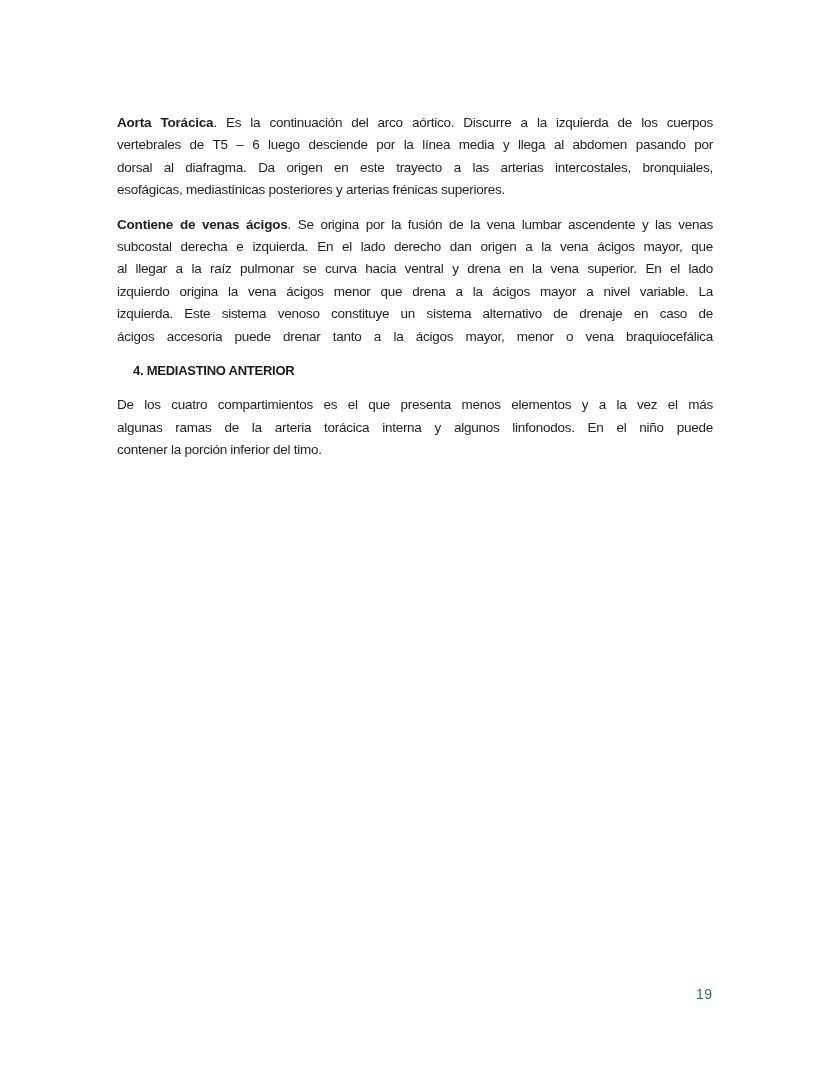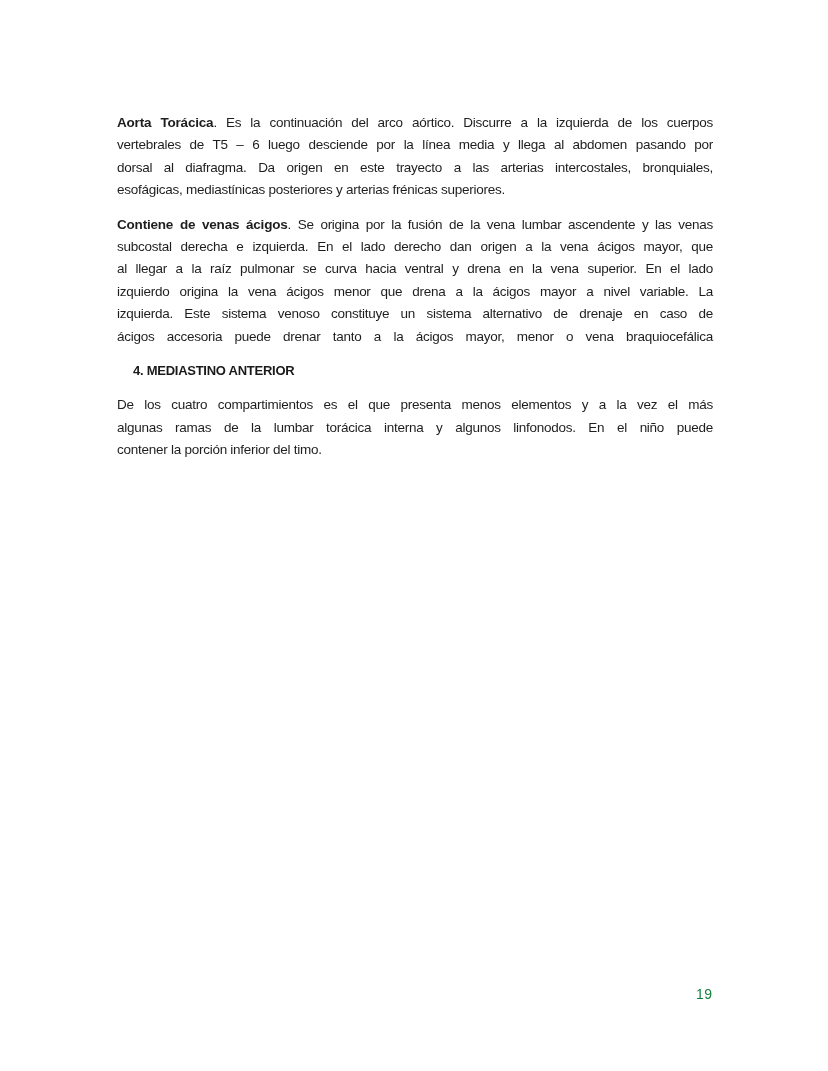--- a/index.html
+++ b/index.html
@@ -77,20 +77,20 @@
         <div class="line">al llegar a la raíz pulmonar se curva hacia ventral y drena en la vena superior.  En el lado</div>
         <div class="line">izquierdo origina la vena ácigos menor que drena a la ácigos mayor a nivel variable. La</div>
         <div class="line">izquierda. Este sistema venoso constituye un sistema alternativo de drenaje en caso de</div>
         <div class="line">ácigos accesoria puede drenar tanto a la ácigos mayor, menor o vena braquiocefálica</div>
       </div>
 
     <div class="heading">4. MEDIASTINO ANTERIOR</div>
 
     <div class="para">
         <div class="line">De los cuatro compartimientos es el que presenta menos elementos y a la vez el más</div>
-        <div class="line">algunas ramas de la lumbar torácica interna y algunos linfonodos.  En el niño puede</div>
+        <div class="line">algunas ramas de la arteria torácica interna y algunos linfonodos.  En el niño puede</div>
         <div class="line last">contener la porción inferior del timo.</div>
       </div>
 
   </div>
 
   <div class="page-number">19</div>
 </div>
 
 </body></html>

